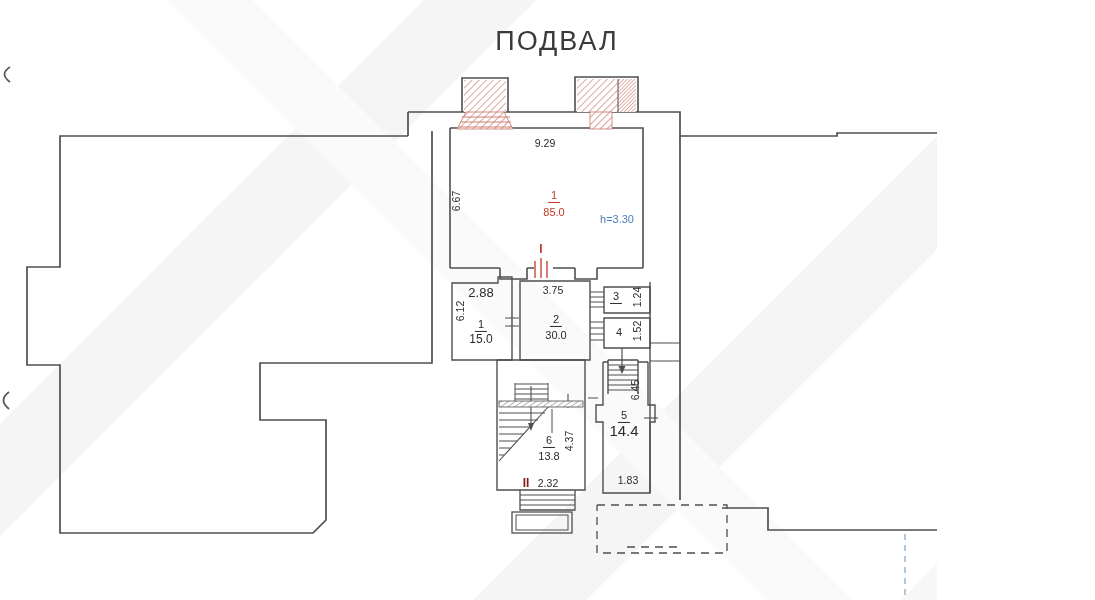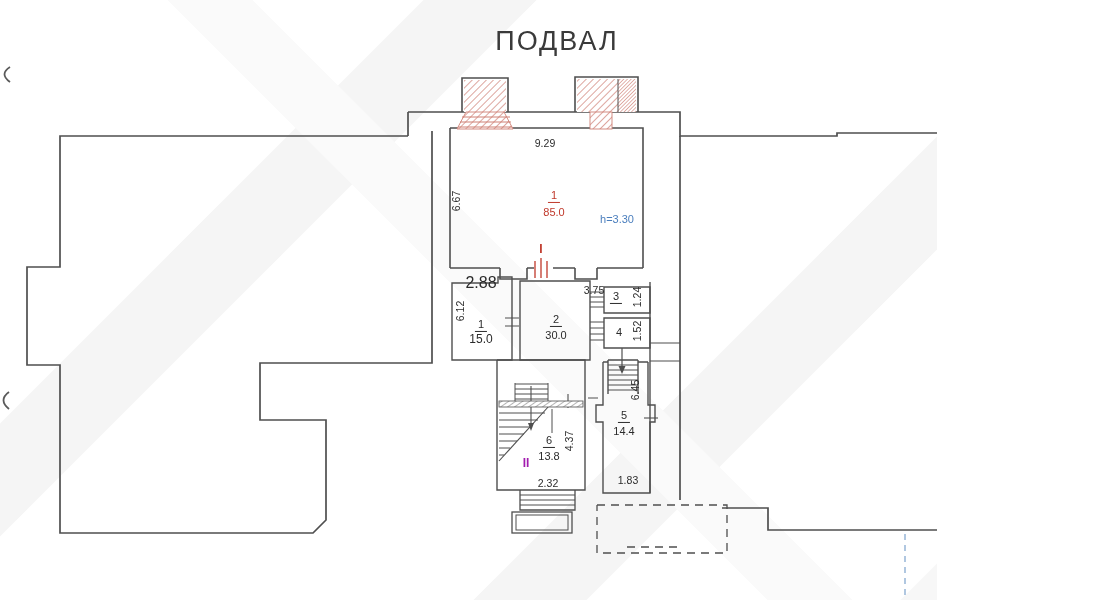--- a/index.html
+++ b/index.html
@@ -160,35 +160,35 @@
 
   <div id="labels">
     <div id="title" style="left: 557px; top: 41px;">ПОДВАЛ</div>
 
   <div class="lbl" style="left: 545px; top: 144px; font-size: 10.5px; transform: translate(-50%, -50%);">9.29</div>
       <div class="lbl" style="left: 457px; top: 201px; font-size: 10.5px; transform: translate(-50%, -50%) rotate(-90deg);">6.67</div>
       <div class="lbl ul" style="left: 554px; top: 196px; font-size: 11px; color: rgb(192, 57, 43); transform: translate(-50%, -50%);">1</div>
       <div class="lbl" style="left: 554px; top: 212px; font-size: 11px; color: rgb(192, 57, 43); transform: translate(-50%, -50%);">85.0</div>
       <div class="lbl" style="left: 617px; top: 219px; font-size: 11px; color: rgb(74, 126, 189); transform: translate(-50%, -50%); text-align: center;">h=3.30</div>
       <div class="lbl" style="left: 541px; top: 250px; font-size: 12px; color: rgb(192, 57, 43); font-weight: bold; transform: translate(-50%, -50%);">I</div>
-      <div class="lbl" style="left: 481px; top: 283px; font-size: 16px; transform: translate(-50%, -50%);">2.88</div>
+      <div class="lbl" style="left: 481px; top: 293px; font-size: 13px; transform: translate(-50%, -50%);">2.88</div>
       <div class="lbl" style="left: 461px; top: 311px; font-size: 10.5px; transform: translate(-50%, -50%) rotate(-90deg);">6.12</div>
       <div class="lbl ul" style="left: 481px; top: 325px; font-size: 11px; transform: translate(-50%, -50%);">1</div>
       <div class="lbl" style="left: 481px; top: 340px; font-size: 12px; transform: translate(-50%, -50%);">15.0</div>
-      <div class="lbl" style="left: 553px; top: 291px; font-size: 10.5px; transform: translate(-50%, -50%); margin-left: 41px;">3.75</div>
+      <div class="lbl" style="left: 553px; top: 291px; font-size: 10.5px; transform: translate(-50%, -50%);">3.75</div>
       <div class="lbl ul" style="left: 556px; top: 320px; font-size: 11px; transform: translate(-50%, -50%);">2</div>
       <div class="lbl" style="left: 556px; top: 335px; font-size: 11px; transform: translate(-50%, -50%);">30.0</div>
       <div class="lbl ul" style="left: 616px; top: 297px; font-size: 11px; transform: translate(-50%, -50%);">3</div>
       <div class="lbl" style="left: 638px; top: 297px; font-size: 10.5px; transform: translate(-50%, -50%) rotate(-90deg);">1.24</div>
       <div class="lbl" style="left: 619px; top: 332px; font-size: 11px; transform: translate(-50%, -50%);">4</div>
       <div class="lbl" style="left: 638px; top: 331px; font-size: 10.5px; transform: translate(-50%, -50%) rotate(-90deg);">1.52</div>
       <div class="lbl" style="left: 636px; top: 390px; font-size: 10.5px; transform: translate(-50%, -50%) rotate(-90deg);">6.45</div>
       <div class="lbl ul" style="left: 624px; top: 416px; font-size: 11px; transform: translate(-50%, -50%);">5</div>
-      <div class="lbl" style="left: 624px; top: 431px; font-size: 11px; transform: translate(-50%, -50%);">14.4</div>
+      <div class="lbl" style="left: 624px; top: 431px; font-size: 15px; transform: translate(-50%, -50%);">14.4</div>
       <div class="lbl" style="left: 628px; top: 481px; font-size: 10.5px; transform: translate(-50%, -50%);">1.83</div>
       <div class="lbl ul" style="left: 549px; top: 441px; font-size: 11px; transform: translate(-50%, -50%);">6</div>
       <div class="lbl" style="left: 549px; top: 456px; font-size: 11px; transform: translate(-50%, -50%);">13.8</div>
       <div class="lbl" style="left: 570px; top: 441px; font-size: 10.5px; transform: translate(-50%, -50%) rotate(-90deg);">4.37</div>
-      <div class="lbl" style="left: 526px; top: 464px; font-size: 12px; color: #a21caf; font-weight: bold; transform: translate(-50%, -50%);">II</div>
+      <div class="lbl" style="left: 526px; top: 484px; font-size: 12px; color: #7f1d1d; font-weight: bold; transform: translate(-50%, -50%);">II</div>
       <div class="lbl" style="left: 548px; top: 484px; font-size: 10.5px; transform: translate(-50%, -50%);">2.32</div>
     </div>
 
 </div>
 
 </body></html>

